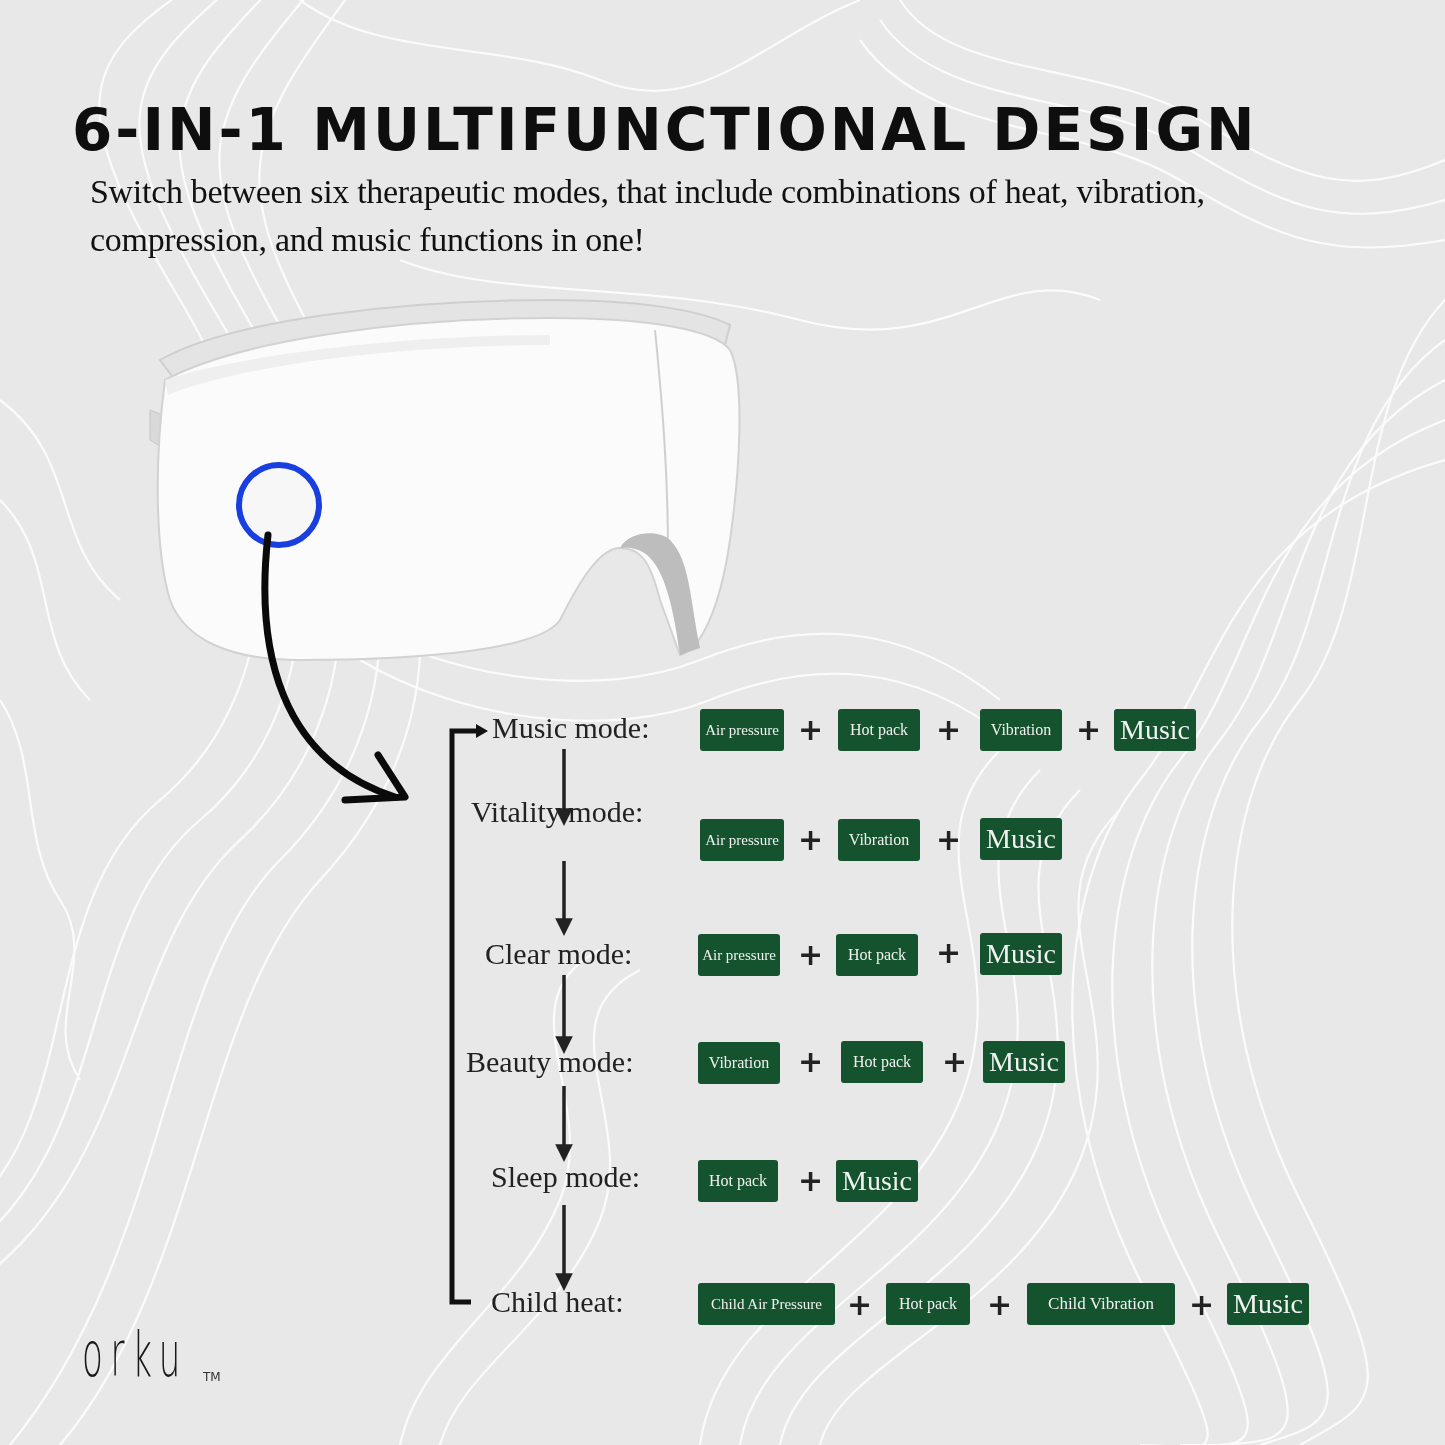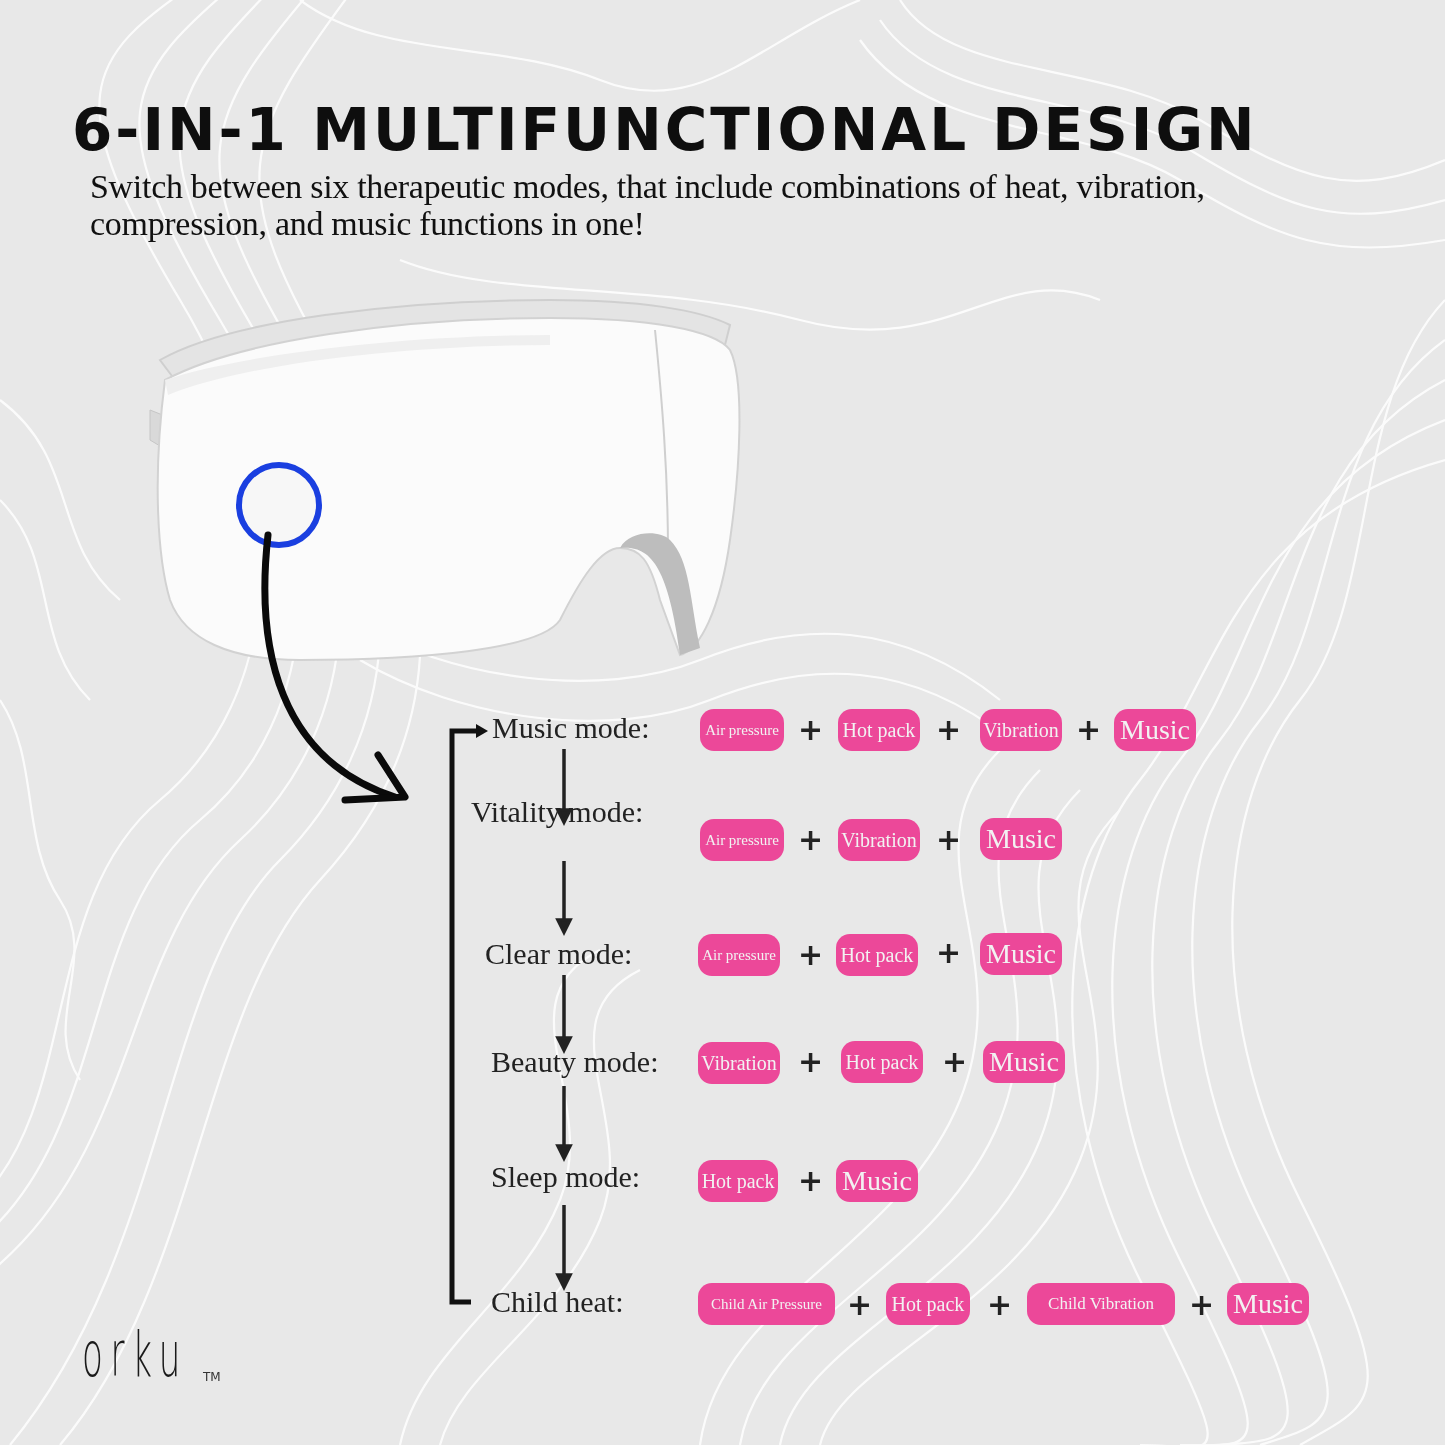--- a/index.html
+++ b/index.html
@@ -12,37 +12,37 @@
   }
   .bg-pattern { position: absolute; inset: 0; z-index: 0; }
   .title {
     position: absolute; left: 72px; top: 96px;
     font-family: "DejaVu Sans", sans-serif; font-weight: 700;
     font-size: 58px; letter-spacing: 3px; color: #0e0e0e; z-index: 2;
     white-space: nowrap;
   }
   .subtitle {
     position: absolute; left: 90px; top: 168px; width: 1200px;
-    font-family: "Liberation Serif", serif; font-size: 34px; line-height: 37px;
+    font-family: "Liberation Serif", serif; font-size: 34px; line-height: 48px;
     color: #111; z-index: 2; letter-spacing: -0.3px;
   }
   .product { position: absolute; left: 110px; top: 280px; z-index: 2; }
   .flow { position: absolute; left: 0; top: 0; width: 1445px; height: 1445px; z-index: 3; }
   .mode-label {
     position: absolute; font-family: "Liberation Serif", serif; font-size: 30px;
     color: #222; white-space: nowrap; z-index: 4;
   }
   .chip {
-    position: absolute; height: 42px; background: #ec4899; color: #f2f2f2;
-    border-radius: 14px; display: flex; align-items: center; justify-content: center;
+    position: absolute; height: 42px; background: #14532d; color: #f2f2f2;
+    border-radius: 3px; display: flex; align-items: center; justify-content: center;
     font-family: "Liberation Serif", serif; white-space: nowrap; z-index: 4;
     padding: 16px 4px;
   }
   .chip.sm { font-size: 15px; }
-  .chip.md { font-size: 20px; }
+  .chip.md { font-size: 16px; }
   .chip.lg { font-size: 28px; }
   .plus {
     position: absolute; font-family: "DejaVu Sans", sans-serif; font-size: 30px;
     font-weight: 700; color: #222; z-index: 4; line-height: 30px;
   }
   .logo {
     position: absolute; left: 82px; top: 1318px; z-index: 4;
     font-family: "DejaVu Sans", sans-serif; font-size: 62px; letter-spacing: 14px;
     color: #1a1a1a; transform: scaleX(0.55); transform-origin: left top; font-weight: 300;
   }
@@ -145,21 +145,21 @@
 <div class="plus" style="left:936px; top:825px;">+</div>
 <div class="chip lg" style="left:980px; top:818px; width:82px;">Music</div>
 
 <div class="mode-label" style="left:485px; top:937px;">Clear mode:</div>
 <div class="chip sm" style="left:698px; top:934px; width:82px;">Air pressure</div>
 <div class="plus" style="left:798px; top:940px;">+</div>
 <div class="chip md" style="left:836px; top:934px; width:82px;">Hot pack</div>
 <div class="plus" style="left:936px; top:938px;">+</div>
 <div class="chip lg" style="left:980px; top:933px; width:82px;">Music</div>
 
-<div class="mode-label" style="left:491px; top:1045px;text-align:right;">Beauty mode:</div>
+<div class="mode-label" style="left:466px; top:1045px;text-align:right;">Beauty mode:</div>
 <div class="chip md" style="left:698px; top:1042px; width:82px;">Vibration</div>
 <div class="plus" style="left:798px; top:1047px;">+</div>
 <div class="chip md" style="left:841px; top:1041px; width:82px;">Hot pack</div>
 <div class="plus" style="left:942px; top:1047px;">+</div>
 <div class="chip lg" style="left:983px; top:1041px; width:82px;">Music</div>
 
 <div class="mode-label" style="left:491px; top:1160px;">Sleep mode:</div>
 <div class="chip md" style="left:698px; top:1160px; width:80px;">Hot pack</div>
 <div class="plus" style="left:798px; top:1166px;">+</div>
 <div class="chip lg" style="left:836px; top:1160px; width:82px;">Music</div>

